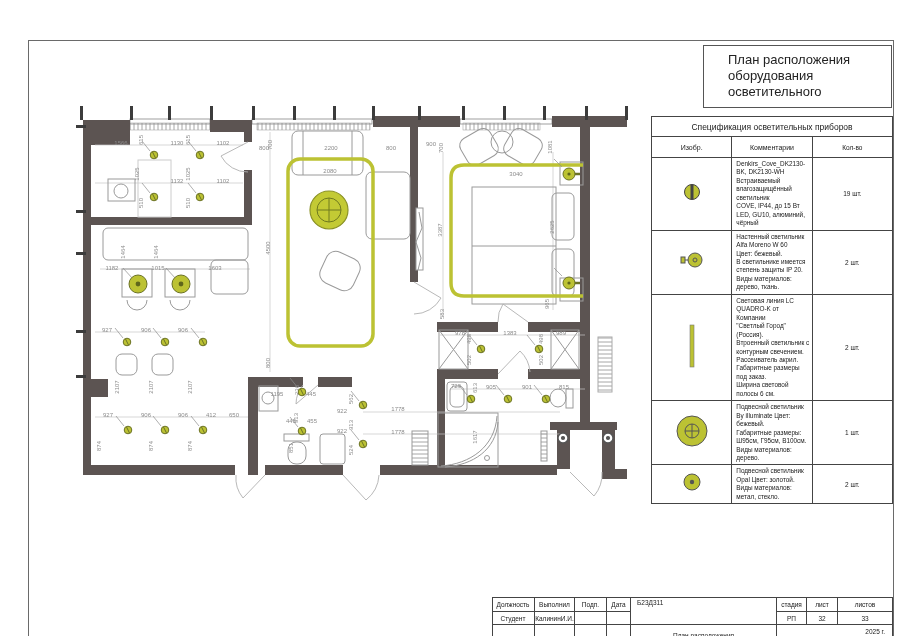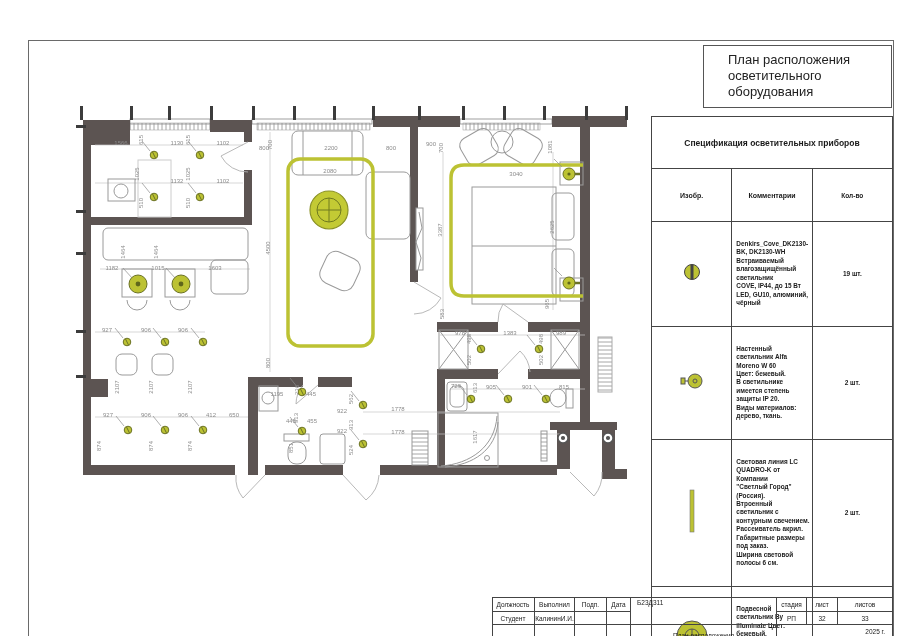--- a/index.html
+++ b/index.html
@@ -7,22 +7,22 @@
         font-family:"Liberation Sans",sans-serif;color:#1a1a1a;margin-top:32px;}
   .abs{position:absolute;}
   #sheet-border{left:28px;top:8px;width:864px;height:618px;border:1px solid #6a6a6a;}
   
   #title-box{left:703px;top:13px;width:189px;height:63px;border:1px solid #555;
              padding:6px 0 0 24px;box-sizing:border-box;}
   #title-box div{font-size:13px;line-height:16px;color:#222;}
   
   #spec{left:651px;top:84px;width:242px;}
   #spec table{border-collapse:collapse;width:242px;table-layout:fixed;}
-  #spec td,#spec th{border:1px solid #444;padding:18px 2px;vertical-align:middle;
-        font-weight:bold;}
+  #spec td,#spec th{border:1px solid #444;padding:2px 2px;vertical-align:middle;
+        font-weight:normal;}
   #spec .t-title{font-size:8.5px;text-align:center;height:15px;}
   #spec .t-head{font-size:7px;text-align:center;height:16px;}
   #spec .c-img{width:35px;text-align:center;}
   #spec .c-com{width:165px;font-size:6.4px;line-height:1.32;padding-left:4px;}
   #spec .c-qty{width:36px;font-size:6.5px;text-align:center;}
   
   #tblock{left:492px;top:565px;width:401px;height:56px;font-size:6.5px;}
   #tblock .cell{position:absolute;border-right:1px solid #444;border-bottom:1px solid #444;
         box-sizing:border-box;display:flex;align-items:center;justify-content:center;
         text-align:center;overflow:hidden;}
@@ -346,22 +346,22 @@
         <circle cx="569" cy="251" r="6" fill="#bcc233" stroke="#6b7226" stroke-width="1"></circle>
         <circle cx="569" cy="251" r="1.6" fill="#5f661b"></circle>
         <circle cx="329" cy="178" r="19" fill="#c3ca34" stroke="#8b9227" stroke-width="1.2"></circle>
         <circle cx="329" cy="178" r="12" fill="none" stroke="#707a1f" stroke-width="1"></circle>
         <path d="M317,178 H341 M329,166 V190" stroke="#707a1f" stroke-width="1"></path>
       </g>
   </svg>
 
   <div id="title-box" class="abs">
     <div>План расположения</div>
+    <div>оборудования</div>
     <div>осветительного</div>
-    <div>оборудования</div>
   </div>
 
   <div id="spec" class="abs">
     <table>
       <tbody id="spec-body">
         <tr>
             <td class="t-title" colspan="3">Спецификация осветительных приборов</td>
           </tr>
         <tr>
           <td class="t-head c-img">Изобр.</td>

